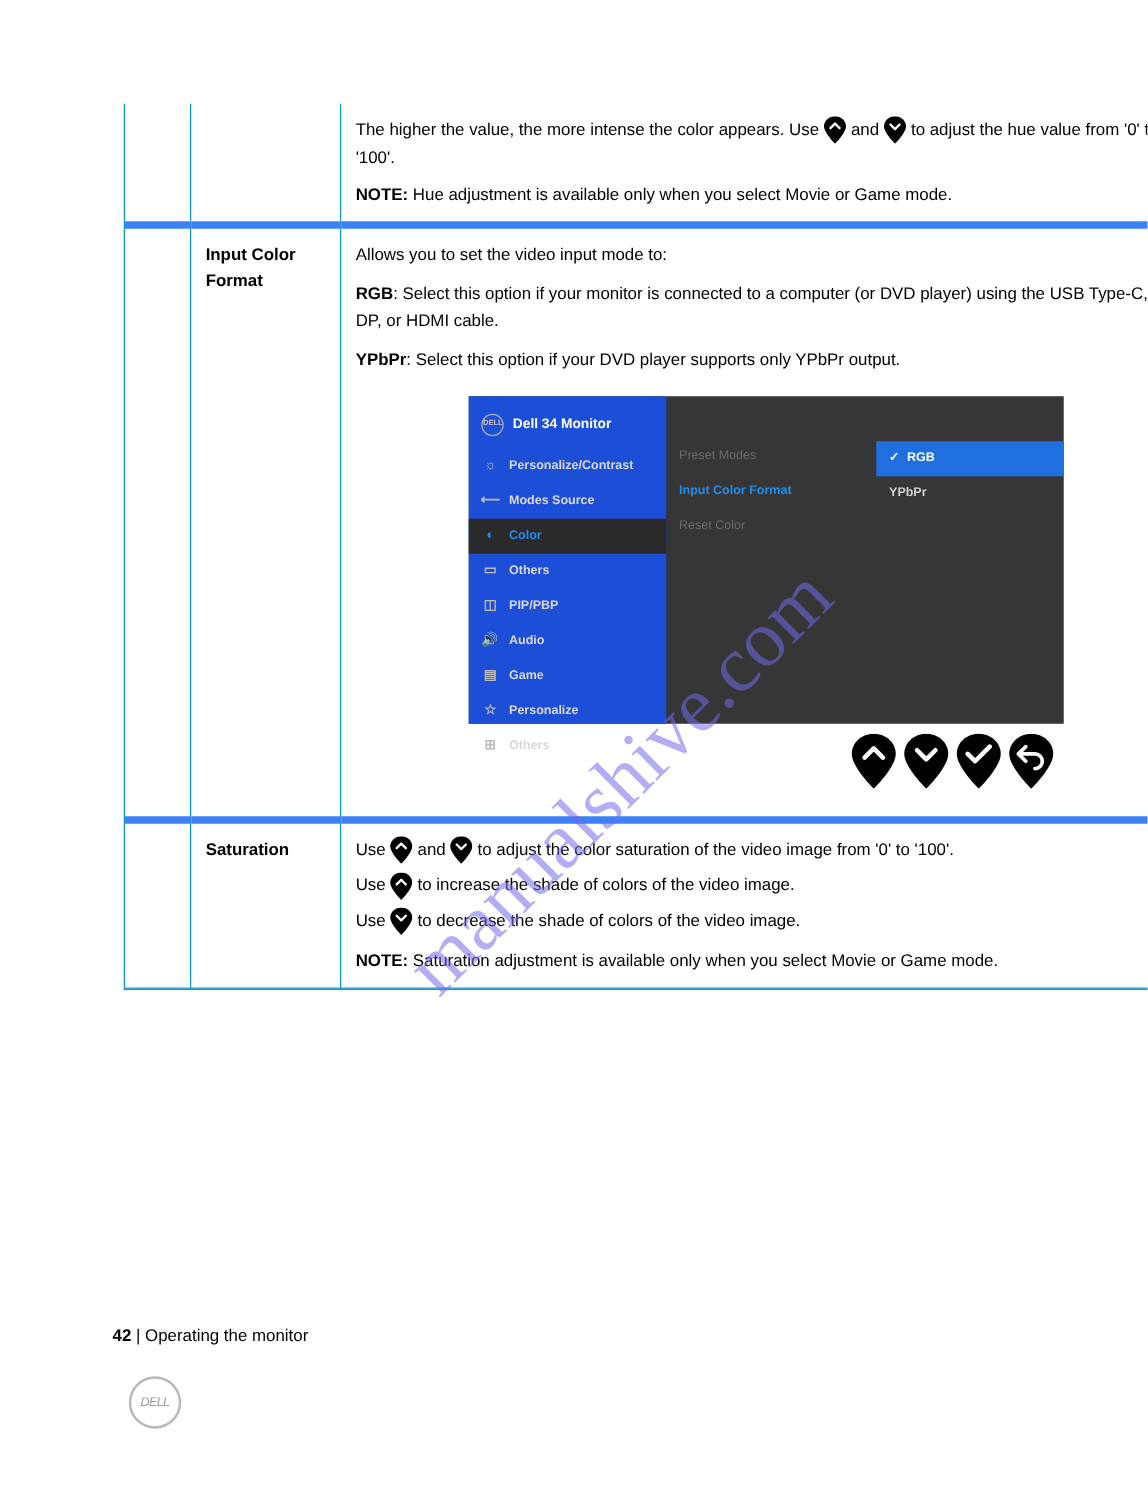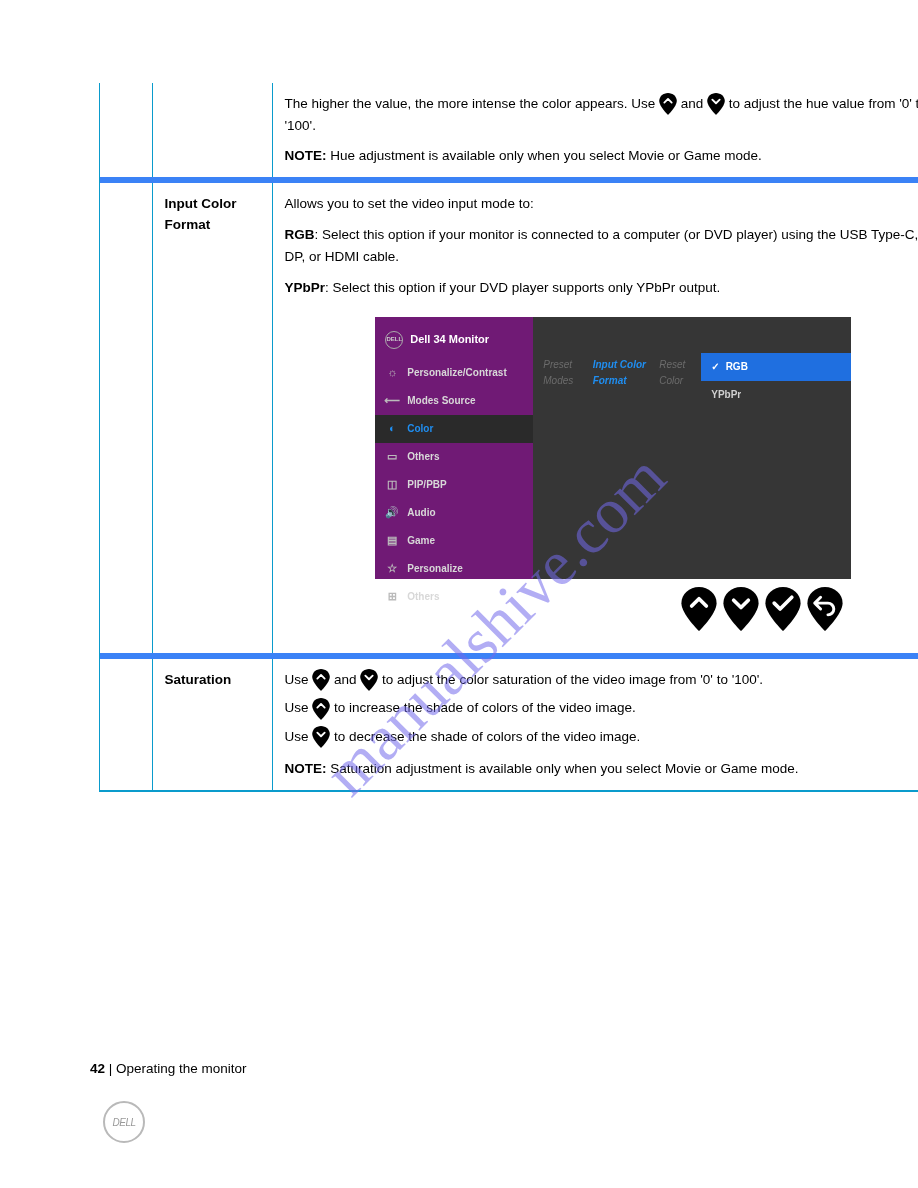--- a/index.html
+++ b/index.html
@@ -48,21 +48,21 @@
     height: 262px;
     margin: 18px auto 0 auto;
     background: #363636;
     display: flex;
     color: #cfcfcf;
     font-size: 11px;
     font-family: Arial, sans-serif;
   }
   .osd-left {
     width: 158px;
-    background: #701a75;
+    background: #1d4ed8;
     display: flex;
     flex-direction: column;
     padding-top: 10px;
   }
   .osd-title-row {
     display: flex;
     align-items: center;
     gap: 7px;
     padding: 4px 10px 10px 10px;
     color: #fff;
@@ -81,21 +81,21 @@
     padding: 6px 10px;
     color: #d8d8d8;
     font-weight: bold;
     font-size: 10px;
   }
   .osd-item.active { background: #2a2a2a; color: #1f8ef1; }
   .osd-ico { width: 14px; height: 14px; display:flex; align-items:center; justify-content:center; font-size:11px; color:#bbb; }
   .osd-mid {
     width: 168px;
     padding: 40px 10px 10px 10px;
-    display: flex; flex-direction: row; gap: 12px; font-style: italic;
+    display: flex; flex-direction: column; gap: 12px;
   }
   .osd-mid-item { font-size: 10px; }
   .osd-mid-item.dim { color: #6b6b6b; }
   .osd-mid-item.active { color: #1f8ef1; font-weight: bold; }
   .osd-right {
     flex: 1;
     padding: 36px 0 10px 0;
   }
   .osd-opt {
     padding: 6px 10px;

